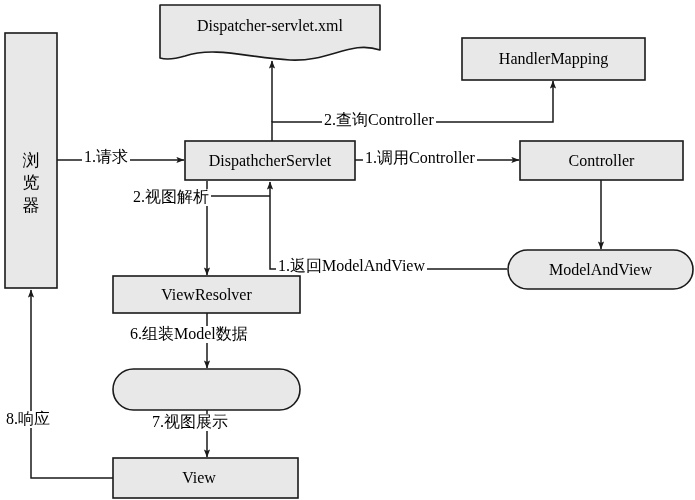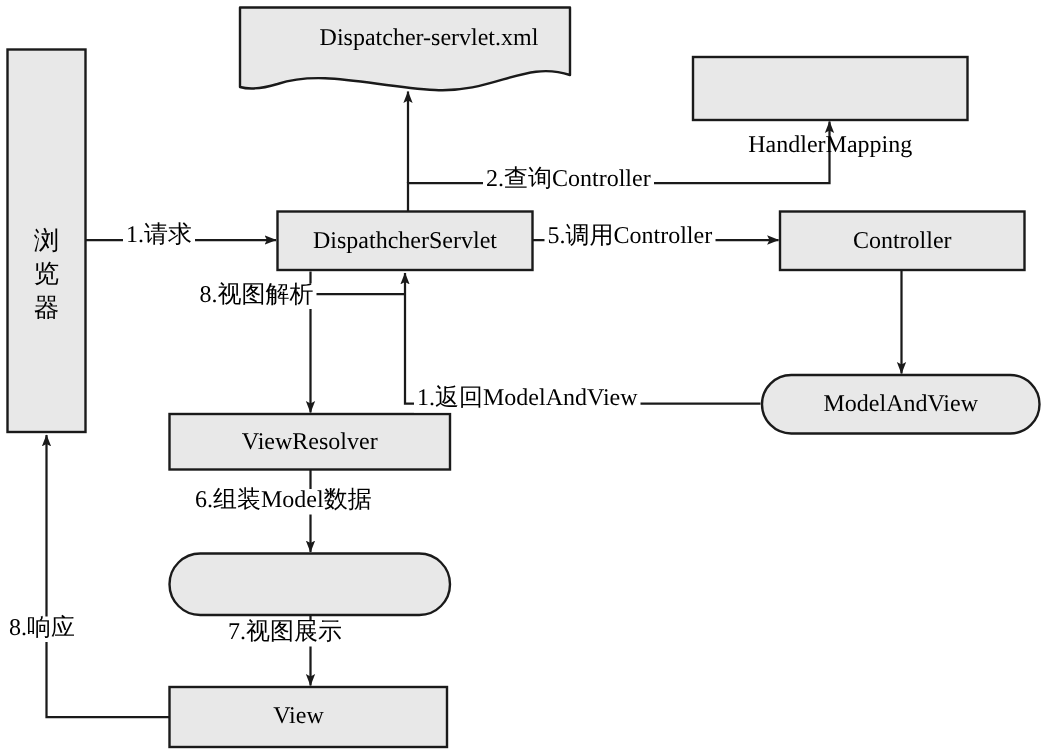--- a/index.html
+++ b/index.html
@@ -140,25 +140,25 @@
 
     <g>
       <polyline points="113,478 31,478 31,290" fill="none" stroke="#1a1a1a" stroke-width="1.5" marker-end="url(#arrow)"></polyline>
     </g>
   </svg>
 
   <div class="vlabel" style="left:5px; top:33px; width:52px; height:255px; font-size:17px;">
     <span style="writing-mode:vertical-rl; text-orientation:upright; letter-spacing:2px;">浏 览 器</span>
   </div>
 
-  <div class="node-label" style="left:160px; top:5px; width:220px; height:42px; font-size:16px;margin-left:16px;">
+  <div class="node-label" style="left:160px; top:5px; width:220px; height:42px; font-size:16px;">
     <span>Dispatcher-servlet.xml</span>
   </div>
 
-  <div class="node-label" style="left:462px; top:38px; width:183px; height:42px; font-size:16px;margin-top:38px;">
+  <div class="node-label" style="left:462px; top:38px; width:183px; height:42px; font-size:16px;">
     <span>HandlerMapping</span>
   </div>
 
   <div class="node-label" style="left:185px; top:141px; width:170px; height:39px; font-size:16px;">
     <span>DispathcherServlet</span>
   </div>
 
   <div class="node-label" style="left:520px; top:141px; width:163px; height:39px; font-size:16px;">
     <span>Controller</span>
   </div>
@@ -173,25 +173,25 @@
 
 
   <div class="node-label" style="left:113px; top:458px; width:172px; height:40px; font-size:16px;">
     <span>View</span>
   </div>
 
   <div class="edge-label" style="left:82px; top:149px; font-size:16px;">1.请求</div>
 
   <div class="edge-label" style="left:322px; top:112px; font-size:16px;">2.查询Controller</div>
 
-  <div class="edge-label" style="left:363px; top:150px; font-size:16px;">5.调用Controller</div>
+  <div class="edge-label" style="left:363px; top:150px; font-size:16px;">1.调用Controller</div>
 
   <div class="edge-label" style="left:276px; top:258px; font-size:16px;">1.返回ModelAndView</div>
 
-  <div class="edge-label" style="left:131px; top:189px; font-size:16px;">8.视图解析</div>
+  <div class="edge-label" style="left:131px; top:189px; font-size:16px;">2.视图解析</div>
 
   <div class="edge-label" style="left:128px; top:326px; font-size:16px;">6.组装Model数据</div>
 
   <div class="edge-label" style="left:150px; top:414px; font-size:16px;">7.视图展示</div>
 
   <div class="edge-label" style="left:4px; top:411px; font-size:16px;">8.响应</div>
 
 </div>
 
 </body></html>

